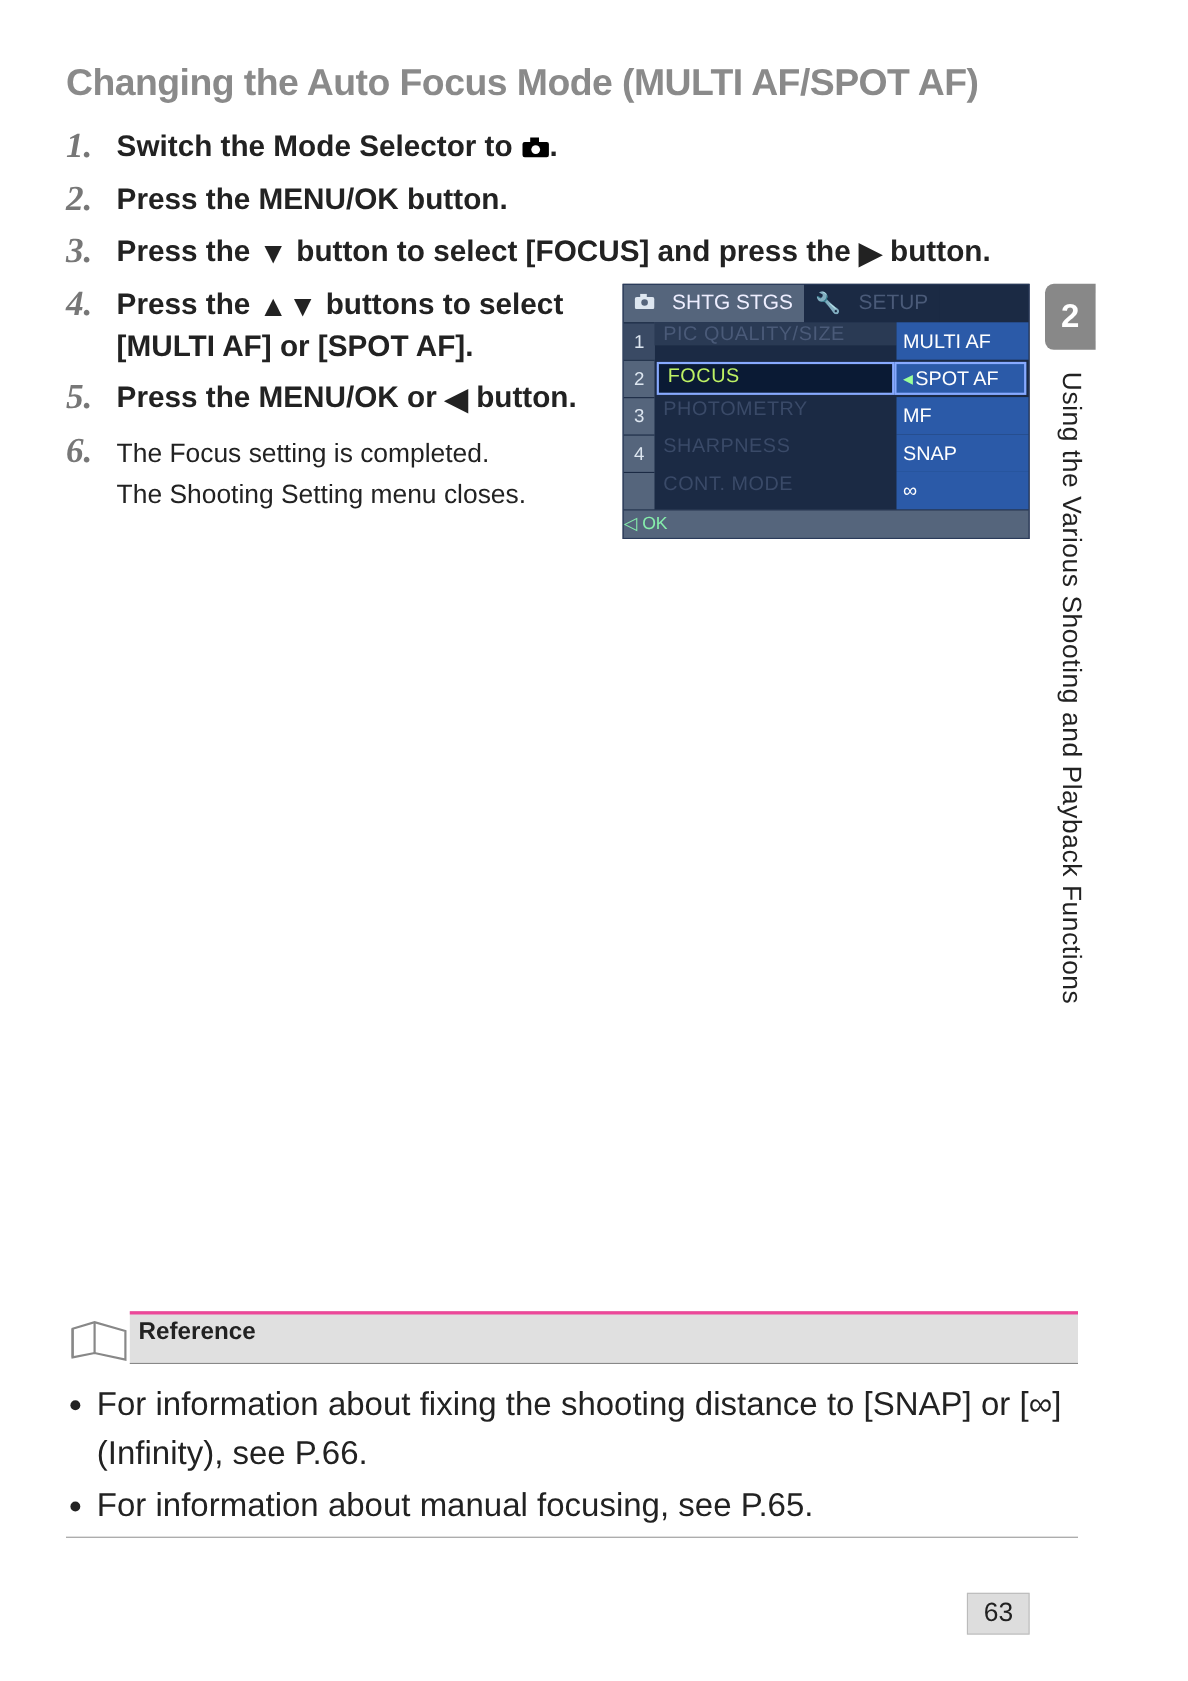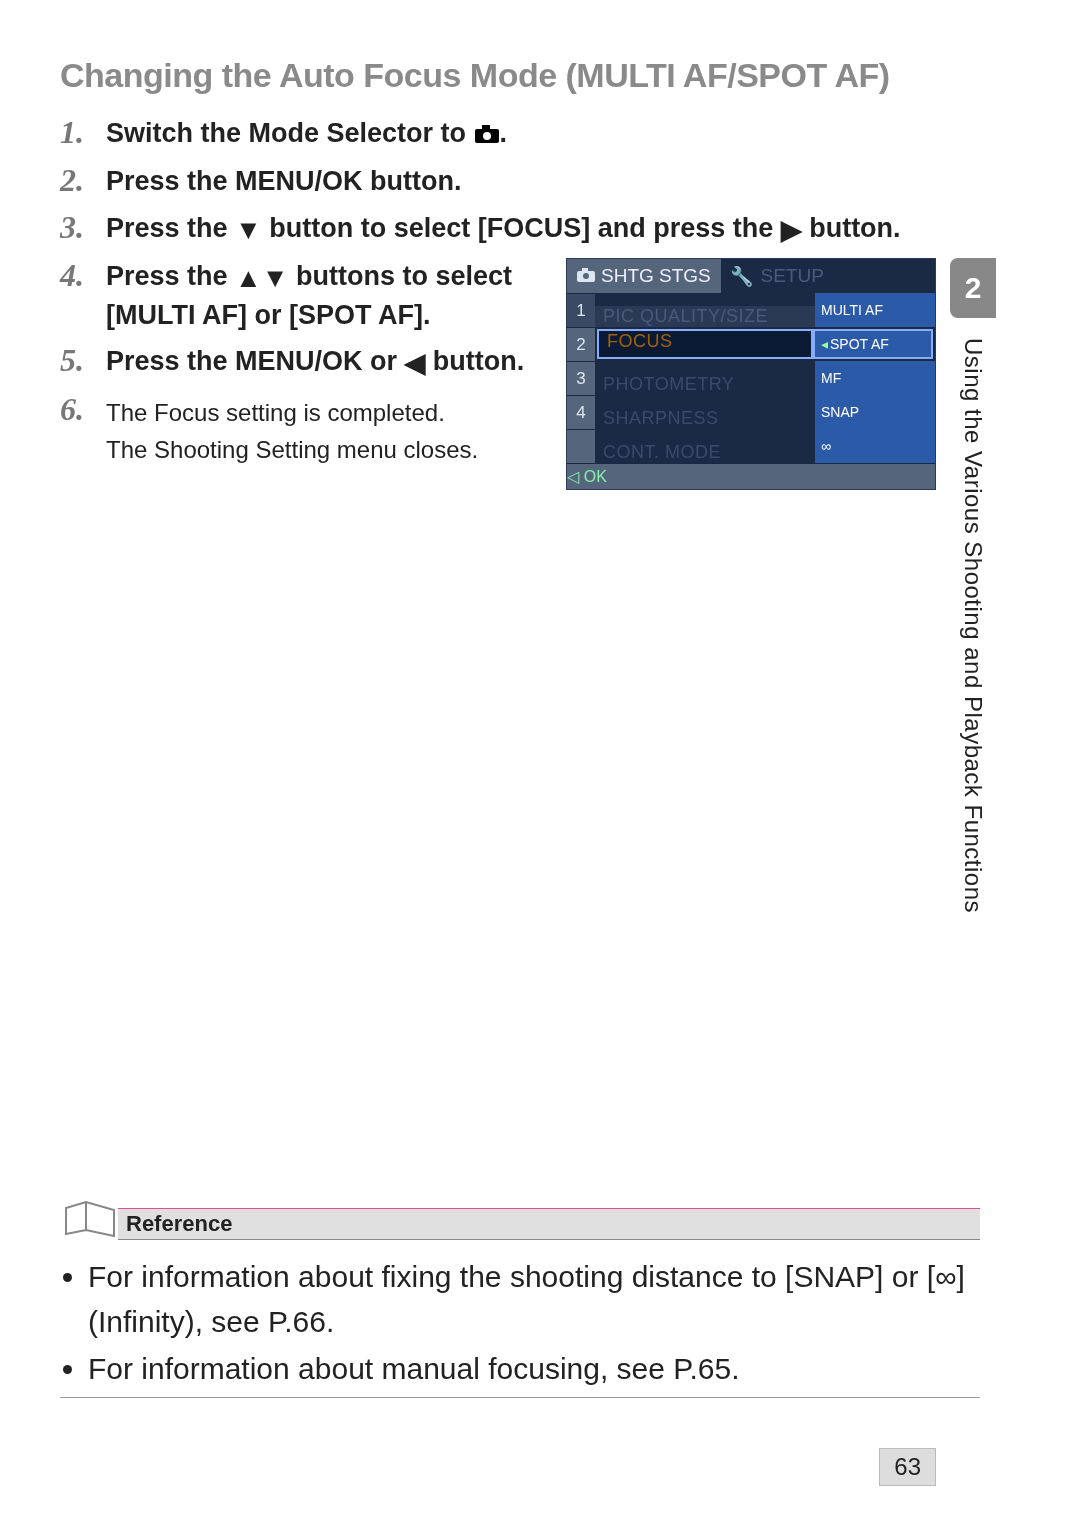--- a/index.html
+++ b/index.html
@@ -14,42 +14,42 @@
   .step-title { font-weight: bold; font-size: 27px; line-height: 1.35; }
   .step-sub { font-size: 24px; line-height: 1.4; margin-top: 4px; }
   .icon { display: inline-block; vertical-align: -2px; }
   .row-split { display: flex; gap: 20px; align-items: flex-start; }
   .row-split .left { flex: 1; }
   .row-split .right { flex-shrink: 0; }
 
   
   .cam { width: 370px; border: 1px solid #2a3a5a; background: #1b2a44; font-family: Arial, sans-serif; font-size: 20px; color: #a8b8d8; }
   .cam-head { display: flex; align-items: stretch; height: 34px; }
-  .cam-tab { display: flex; align-items: center; gap: 6px; padding: 0 10px; font-size: 19px; }
+  .cam-tab { display: flex; align-items: center; gap: 16px; padding: 0 10px; font-size: 19px; }
   .cam-tab.active { background: #55657c; color: #eef; }
   .cam-tab.inactive { background: #1b2a44; color: #4a5a78; }
   .cam-body { display: flex; }
   .cam-nums { width: 28px; background: #55657c; color: #dde6f0; display: flex; flex-direction: column; }
   .cam-nums span { height: 34px; display: flex; align-items: center; justify-content: center; font-size: 17px; border-top: 1px solid #1b2a44; }
   .cam-nums span:first-child { background: #3a4a64; }
   .cam-menu { flex: 1; display: flex; flex-direction: column; }
-  .cam-row { display: flex; height: 34px; align-items: flex-end; }
+  .cam-row { display: flex; height: 34px; align-items: flex-start; }
   .cam-left { flex: 1; padding-left: 8px; font-size: 18px; letter-spacing: 0.5px; }
-  .cam-right { width: 120px; padding-left: 6px; font-size: 14px; background: #2b5aa8; color: #fff; height: 100%; display: flex; align-items: center; gap: 2px; }
+  .cam-right { width: 120px; padding-left: 6px; font-size: 18px; background: #2b5aa8; color: #fff; height: 100%; display: flex; align-items: center; gap: 2px; }
   .cam-row.r1 .cam-left { color: #4a5a78; background: #2a3a54; }
-  .cam-row.r2 .cam-left { color: #a16207; border: 2px solid #88aaff; background: #0a1a34; height: 30px; margin: 2px 0 2px 2px; }
+  .cam-row.r2 .cam-left { color: #bef264; border: 2px solid #88aaff; background: #0a1a34; height: 30px; margin: 2px 0 2px 2px; }
   .cam-row.r3 .cam-left, .cam-row.r4 .cam-left, .cam-row.r5 .cam-left { color: #3a4a68; }
   .cam-row.r2 .cam-right { border: 2px solid #88aaff; height: 30px; margin: 2px 2px 2px 0; }
   .cam-foot { background: #55657c; color: #86efac; text-align: left; font-size: 16px; height: 26px; line-height: 26px; border-top: 1px solid #1b2a44; }
 
   
   .ref { position: absolute; left: 60px; bottom: 130px; width: 920px; }
   .ref-head { display: flex; align-items: flex-end; }
   .ref-head svg { flex-shrink: 0; }
-  .ref-title { font-weight: bold; font-size: 22px; background: #e0e0e0; padding: 2px 8px 2px 8px; flex: 1; margin-left: -2px; border-top: 1px solid #ec4899; border-bottom: 1px solid #888; }
+  .ref-title { font-weight: bold; font-size: 22px; background: #e0e0e0; padding: 2px 8px 16px 8px; flex: 1; margin-left: -2px; border-top: 3px solid #ec4899; border-bottom: 1px solid #888; }
   .ref-body { padding: 14px 8px 4px 28px; font-size: 30px; line-height: 1.5; border-bottom: 1px solid #999; }
   .ref-body li { list-style: disc; margin-bottom: 2px; }
 
   
   .sidetab { position: absolute; right: 0; top: 258px; width: 46px; display: flex; flex-direction: column; align-items: center; }
   .sidetab-num { background: #888; color: #fff; width: 46px; height: 60px; display: flex; align-items: center; justify-content: center; font-size: 30px; font-weight: bold; border-top-left-radius: 8px; border-bottom-left-radius: 8px; }
   .sidetab-text { writing-mode: vertical-rl; font-size: 24px; padding-top: 20px; letter-spacing: 0.5px; }
 
   .pagenum { position: absolute; right: 60px; bottom: 42px; font-size: 24px; background: #ddd; padding: 4px 14px; border: 1px solid #bbb; }
 </style>

